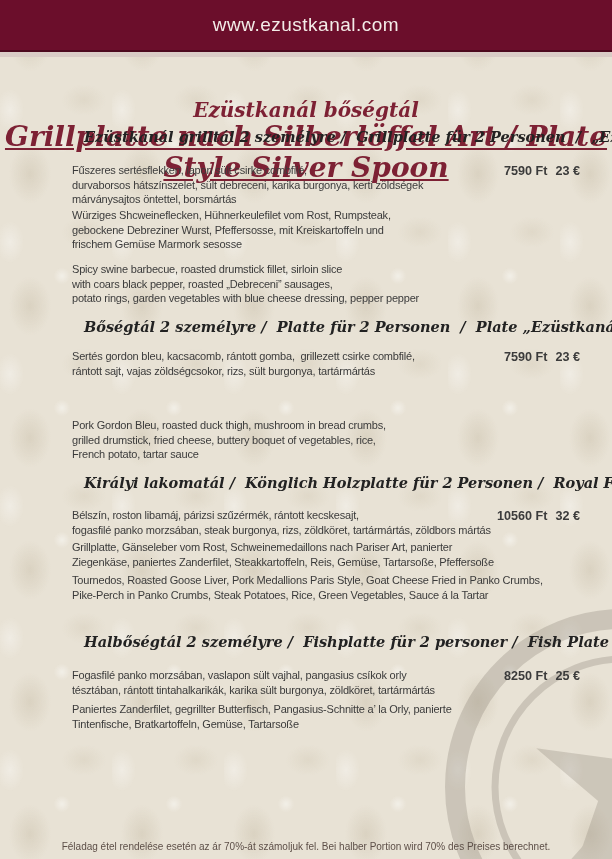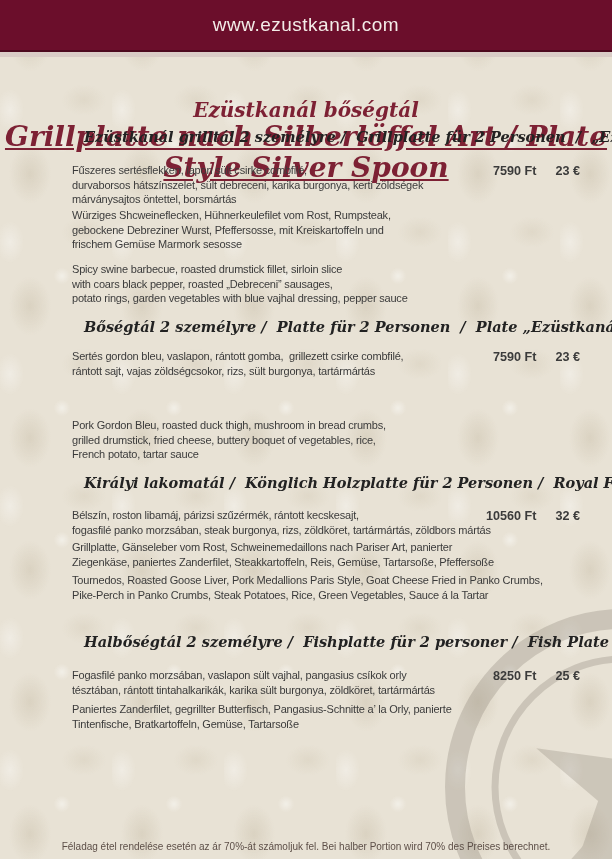--- a/index.html
+++ b/index.html
@@ -38,21 +38,21 @@
     font-family:"DejaVu Serif", serif;font-style:italic;font-weight:600;
     font-size:14.5px;color:#222;white-space:pre;
   }
   .desc{
     position:absolute;left:72px;width:524px;
     font-size:11px;line-height:14.6px;color:#3b3b3b;
     letter-spacing:-0.2px;white-space:pre;
   }
   .price{
     position:absolute;left:468px;width:112px;
-    display:flex;justify-content:flex-end;gap:19px;
+    display:flex;justify-content:flex-end;gap:8px;
     font-size:12.6px;font-weight:700;color:#3b3b3b;white-space:nowrap;
   }
   .footer{
     position:absolute;left:0;top:824px;width:612px;text-align:center;
     font-size:10px;line-height:15px;color:#5d4f48;white-space:pre-line;
   }
   .watermark{
     position:absolute;left:388px;top:552px;opacity:.30;pointer-events:none;
   }
 </style>
@@ -87,28 +87,28 @@
     <span>23 €</span>
   </div>
   <div class="desc" style="top:163px;width:380px">Fűszeres sertésflekken, lapon sült csirke combfilé,
 durvaborsos hátszínszelet, sült debreceni, karika burgonya, kerti zöldségek
 márványsajtos öntettel, borsmártás</div>
   <div class="desc" style="top:208px">Würziges Shcweineflecken, Hühnerkeulefilet vom Rost, Rumpsteak,
 gebockene Debreziner Wurst, Pfeffersosse, mit Kreiskartoffeln und
 frischem Gemüse Marmork sesosse</div>
   <div class="desc" style="top:262px">Spicy swine barbecue, roasted drumstick fillet, sirloin slice
 with coars black pepper, roasted „Debreceni” sausages,
-potato rings, garden vegetables with blue vajhal dressing, pepper sauce</div>
+potato rings, garden vegetables with blue cheese dressing, pepper pepper</div>
 
   <div class="heading" style="top:318px">Bőségtál 2 személyre /  Platte für 2 Personen  /  Plate „Ezüstkanál” for two person:</div>
   <div class="price" style="top:350px">
     <span>7590 Ft</span>
     <span>23 €</span>
   </div>
-  <div class="desc" style="top:349px;width:380px">Sertés gordon bleu, vaslapon, rántott gomba,  grillezett csirke combfilé,
+  <div class="desc" style="top:349px;width:380px">Sertés gordon bleu, kacsacomb, rántott gomba,  grillezett csirke combfilé,
 rántott sajt, vajas zöldségcsokor, rizs, sült burgonya, tartármártás</div>
   <div class="desc" style="top:418px">Pork Gordon Bleu, roasted duck thigh, mushroom in bread crumbs,
 grilled drumstick, fried cheese, buttery boquet of vegetables, rice,
 French potato, tartar sauce</div>
 
   <div class="heading" style="top:474px">Királyi lakomatál /  Könglich Holzplatte für 2 Personen /  Royal Feast Bowl for two person:</div>
   <div class="price" style="top:509px">
     <span>10560 Ft</span>
     <span>32 €</span>
   </div>

